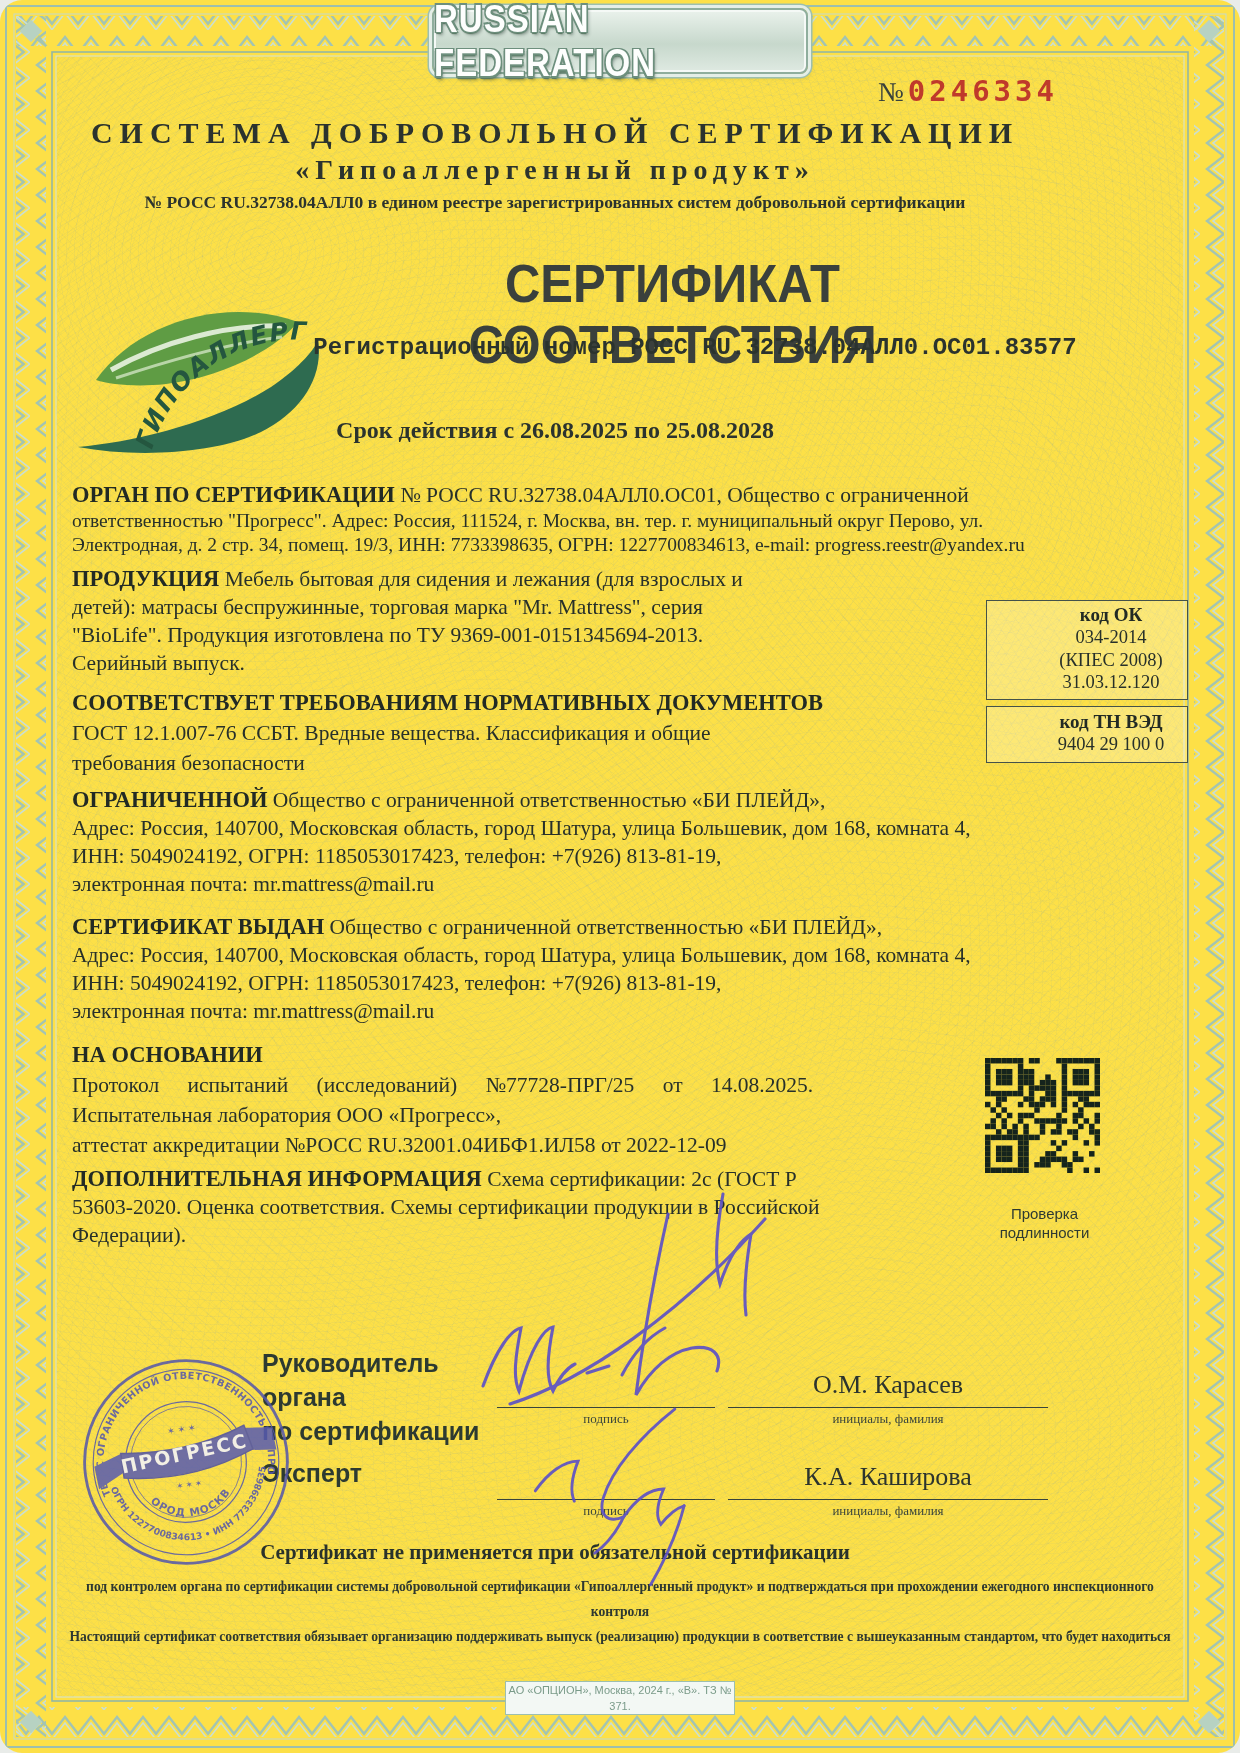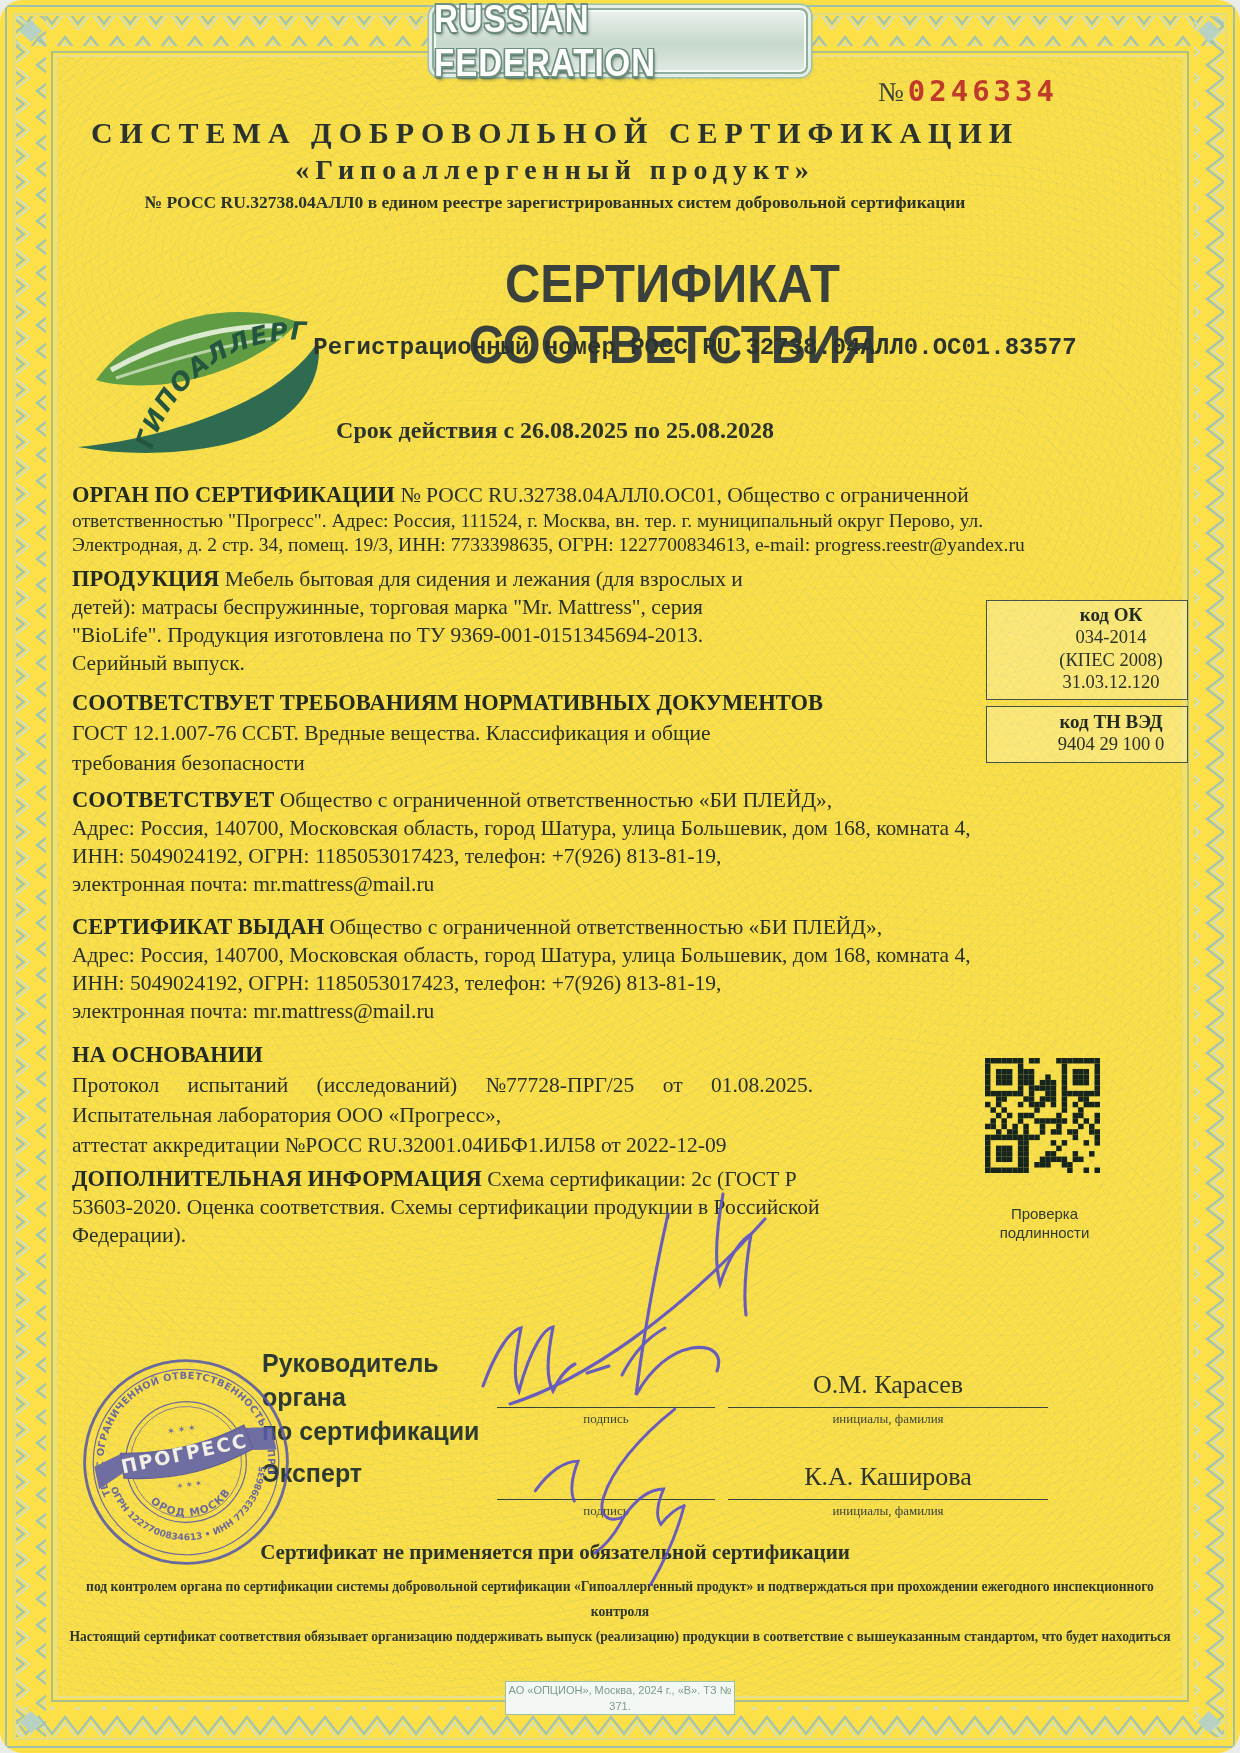--- a/index.html
+++ b/index.html
@@ -155,36 +155,36 @@
     <div class="line">ГОСТ 12.1.007-76 ССБТ. Вредные вещества. Классификация и общие</div>
     <div class="line">требования безопасности</div>
   </section>
 
   <div class="codebox" style="top:706px;height:52px;padding-top:3px;">
     <div class="bt">код ТН ВЭД</div>
     <div class="bl">9404 29 100 0</div>
   </div>
 
   <section class="sec" style="top:786px;width:1080px;">
-    <div class="line"><span class="h">СООТВЕТСТВУЕТ</span> <span>Общество с ограниченной ответственностью «БИ ПЛЕЙД»,</span></div>
+    <div class="line"><span class="h">ОГРАНИЧЕННОЙ</span> <span>Общество с ограниченной ответственностью «БИ ПЛЕЙД»,</span></div>
     <div class="line">Адрес: Россия, 140700, Московская область, город Шатура, улица Большевик, дом 168, комната 4,</div>
     <div class="line">ИНН: 5049024192, ОГРН: 1185053017423, телефон: +7(926) 813-81-19,</div>
     <div class="line">электронная почта: mr.mattress@mail.ru</div>
   </section>
 
   <section class="sec" style="top:913px;width:1080px;">
     <div class="line"><span class="h">СЕРТИФИКАТ ВЫДАН</span> <span>Общество с ограниченной ответственностью «БИ ПЛЕЙД»,</span></div>
     <div class="line">Адрес: Россия, 140700, Московская область, город Шатура, улица Большевик, дом 168, комната 4,</div>
     <div class="line">ИНН: 5049024192, ОГРН: 1185053017423, телефон: +7(926) 813-81-19,</div>
     <div class="line">электронная почта: mr.mattress@mail.ru</div>
   </section>
 
   <section class="sec lh30" style="top:1040px;width:900px;">
     <div class="line"><span class="h">НА ОСНОВАНИИ</span></div>
-    <div class="line js">Протокол испытаний (исследований) №77728-ПРГ/25 от 01.08.2025.</div>
+    <div class="line js">Протокол испытаний (исследований) №77728-ПРГ/25 от 14.08.2025.</div>
     <div class="line">Испытательная лаборатория ООО «Прогресс»,</div>
     <div class="line">аттестат аккредитации №РОСС RU.32001.04ИБФ1.ИЛ58 от 2022-12-09</div>
   </section>
 
   <div class="qr-wrap">
     <svg width="115" height="115" viewBox="0 0 105 105">
         <g id="qr-modules" fill="#15241c">
           <rect x="0" y="0" width="5" height="5"></rect>
           <rect x="5" y="0" width="5" height="5"></rect>
           <rect x="10" y="0" width="5" height="5"></rect>

